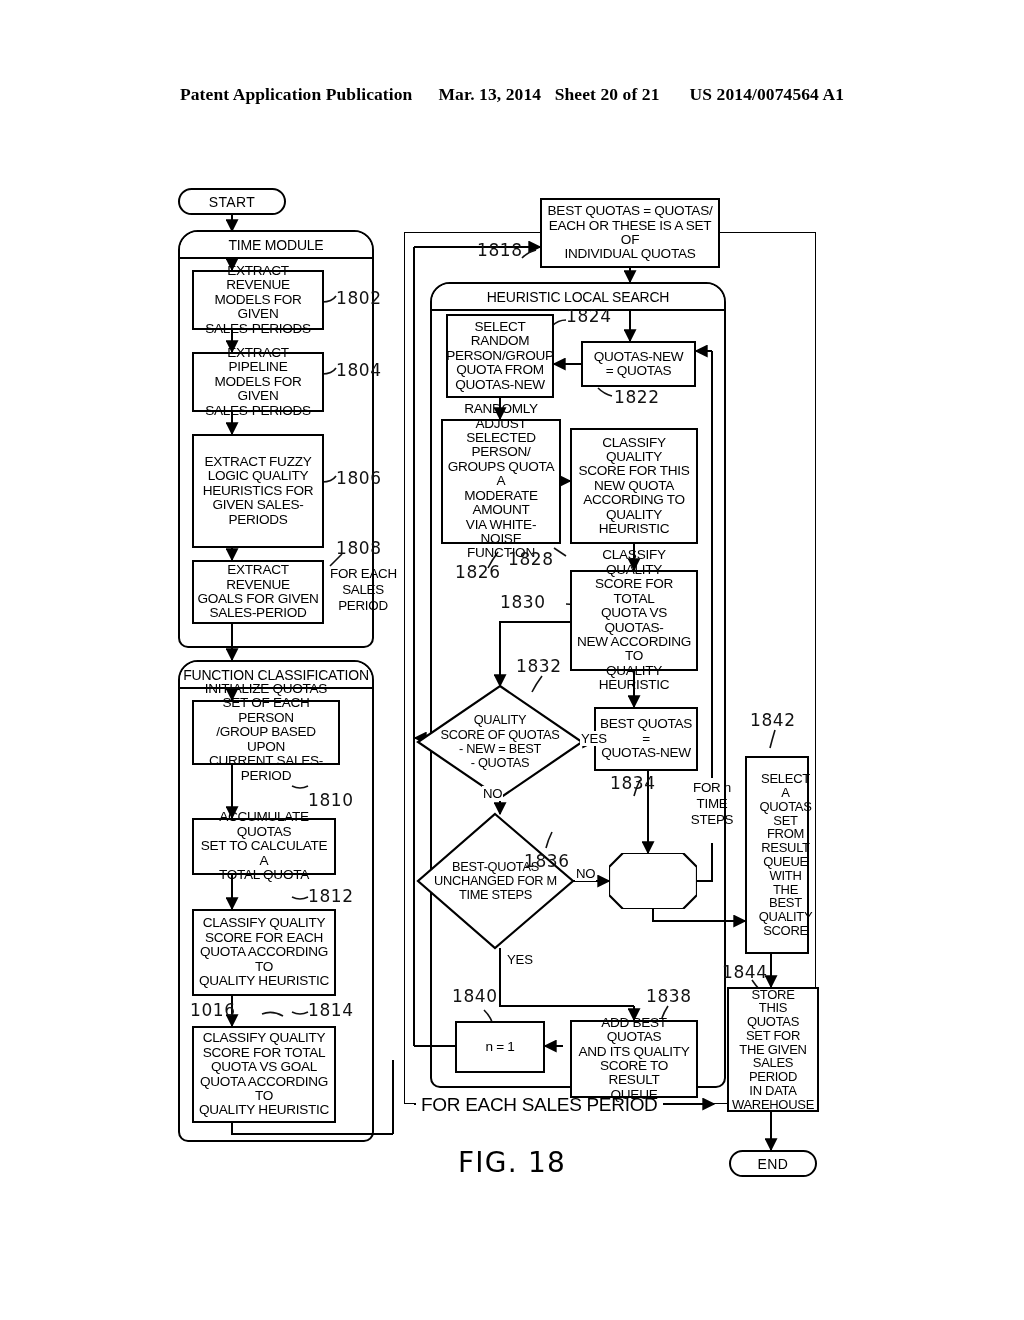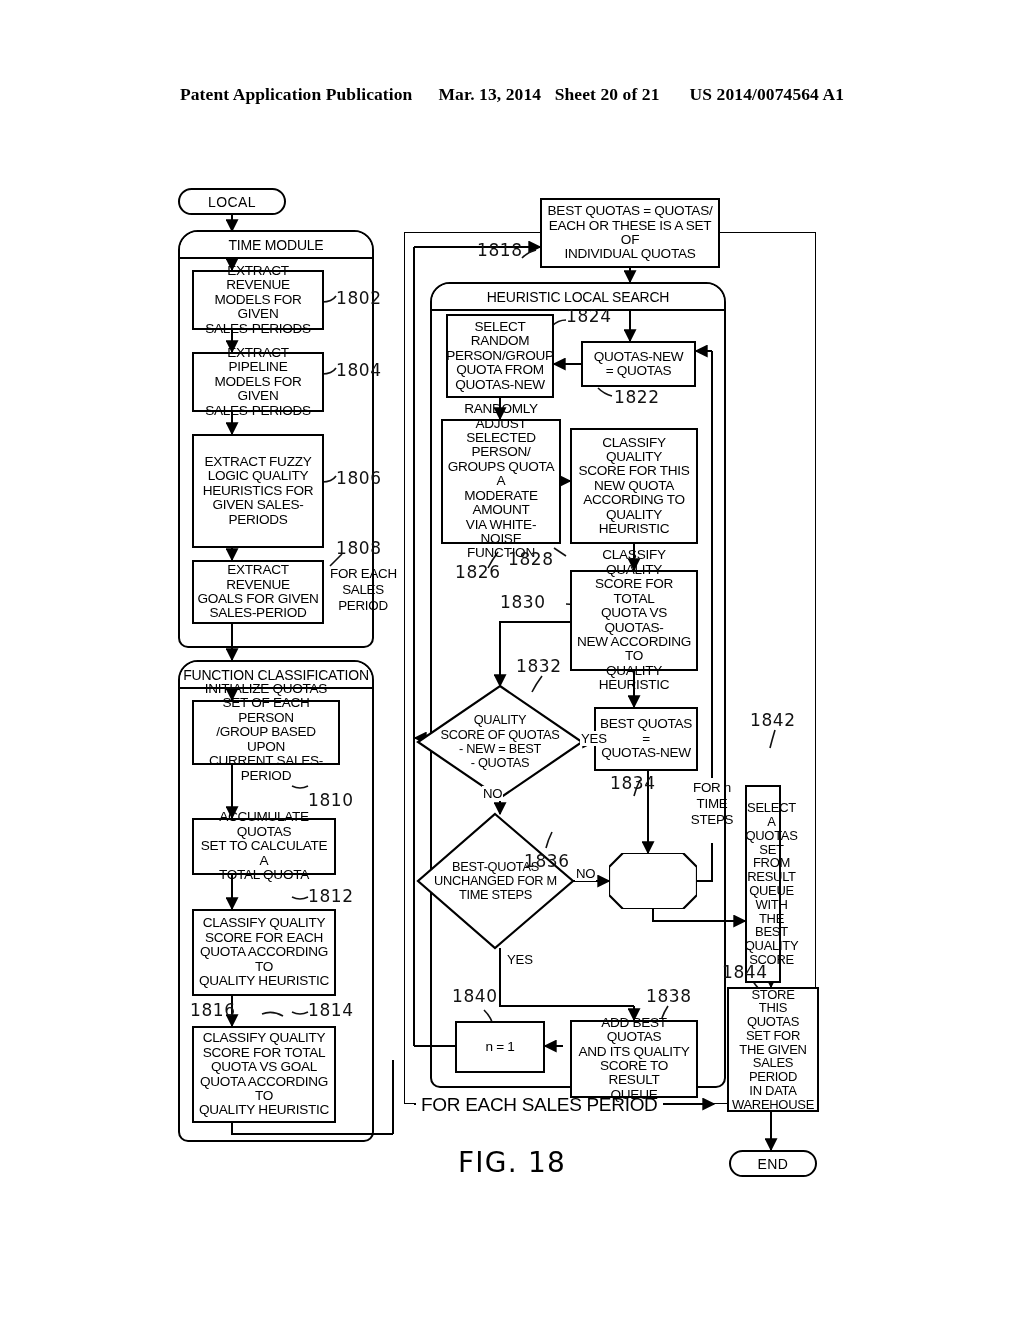--- a/index.html
+++ b/index.html
@@ -212,21 +212,21 @@
       <path d="M640,780 Q636,788 634,796"></path>
       <path d="M552,832 Q548,840 546,848"></path>
       <path d="M668,1006 Q664,1012 662,1018"></path>
       <path d="M484,1010 Q490,1016 492,1022"></path>
       <path d="M775,730 Q772,740 770,748"></path>
       <path d="M752,980 Q756,986 760,990"></path>
     </g>
   </svg>
 
   <div class="term" style="left:178px;top:188px;width:108px;height:27px;">
-    <span>LOCAL</span>
+    <span>START</span>
   </div>
 
   <div class="group" style="left:178px;top:230px;width:196px;height:418px;">
     <div class="ghead">TIME MODULE</div>
   </div>
 
   <div class="node" style="left:192px;top:270px;width:132px;height:60px;">
     <span class="ml">EXTRACT REVENUE<br>MODELS FOR GIVEN<br>SALES-PERIODS</span>
   </div>
   <div class="node" style="left:192px;top:352px;width:132px;height:60px;">
@@ -314,21 +314,21 @@
     <span class="ml">ADD BEST QUOTAS<br>AND ITS QUALITY<br>SCORE TO RESULT<br>QUEUE</span>
   </div>
   <div class="node" style="left:455px;top:1021px;width:90px;height:52px;">
     <span class="ml">n = 1</span>
   </div>
 
   <div class="sidetext" style="left:676px;top:780px;width:72px;">
     <span class="ml">FOR n<br>TIME<br>STEPS</span>
   </div>
 
-  <div class="node small" style="left:745px;top:785px;width:36px;height:198px;padding-left:20px;">
+  <div class="node small" style="left:745px;top:756px;width:64px;height:198px;padding-left:20px;">
     <span class="ml">SELECT<br>A QUOTAS<br>SET FROM<br>RESULT<br>QUEUE<br>WITH THE<br>BEST<br>QUALITY<br>SCORE</span>
   </div>
   <div class="node small" style="left:727px;top:987px;width:92px;height:125px;">
     <span class="ml">STORE<br>THIS QUOTAS<br>SET FOR<br>THE GIVEN<br>SALES PERIOD<br>IN DATA<br>WAREHOUSE</span>
   </div>
 
   <div class="term" style="left:729px;top:1150px;width:88px;height:27px;">
     <span>END</span>
   </div>
 
@@ -337,21 +337,21 @@
   <div class="elabel" style="left:575px;top:866px;">NO</div>
   <div class="elabel" style="left:506px;top:952px;">YES</div>
 
   <div class="ref" style="left:336px;top:288px;">1802</div>
   <div class="ref" style="left:336px;top:360px;">1804</div>
   <div class="ref" style="left:336px;top:468px;">1806</div>
   <div class="ref" style="left:336px;top:538px;">1808</div>
   <div class="ref" style="left:308px;top:790px;">1810</div>
   <div class="ref" style="left:308px;top:886px;">1812</div>
   <div class="ref" style="left:308px;top:1000px;">1814</div>
-  <div class="ref" style="left:190px;top:1000px;">1816</div>
+  <div class="ref" style="left:190px;top:1000px;">1016</div>
   <div class="ref" style="left:477px;top:240px;">1818</div>
   <div class="ref" style="left:614px;top:387px;">1822</div>
   <div class="ref" style="left:566px;top:306px;">1824</div>
   <div class="ref" style="left:455px;top:562px;">1826</div>
   <div class="ref" style="left:508px;top:549px;">1828</div>
   <div class="ref" style="left:500px;top:592px;">1830</div>
   <div class="ref" style="left:516px;top:656px;">1832</div>
   <div class="ref" style="left:610px;top:773px;">1834</div>
   <div class="ref" style="left:524px;top:810px;margin-top:41px;">1836</div>
   <div class="ref" style="left:646px;top:986px;">1838</div>

